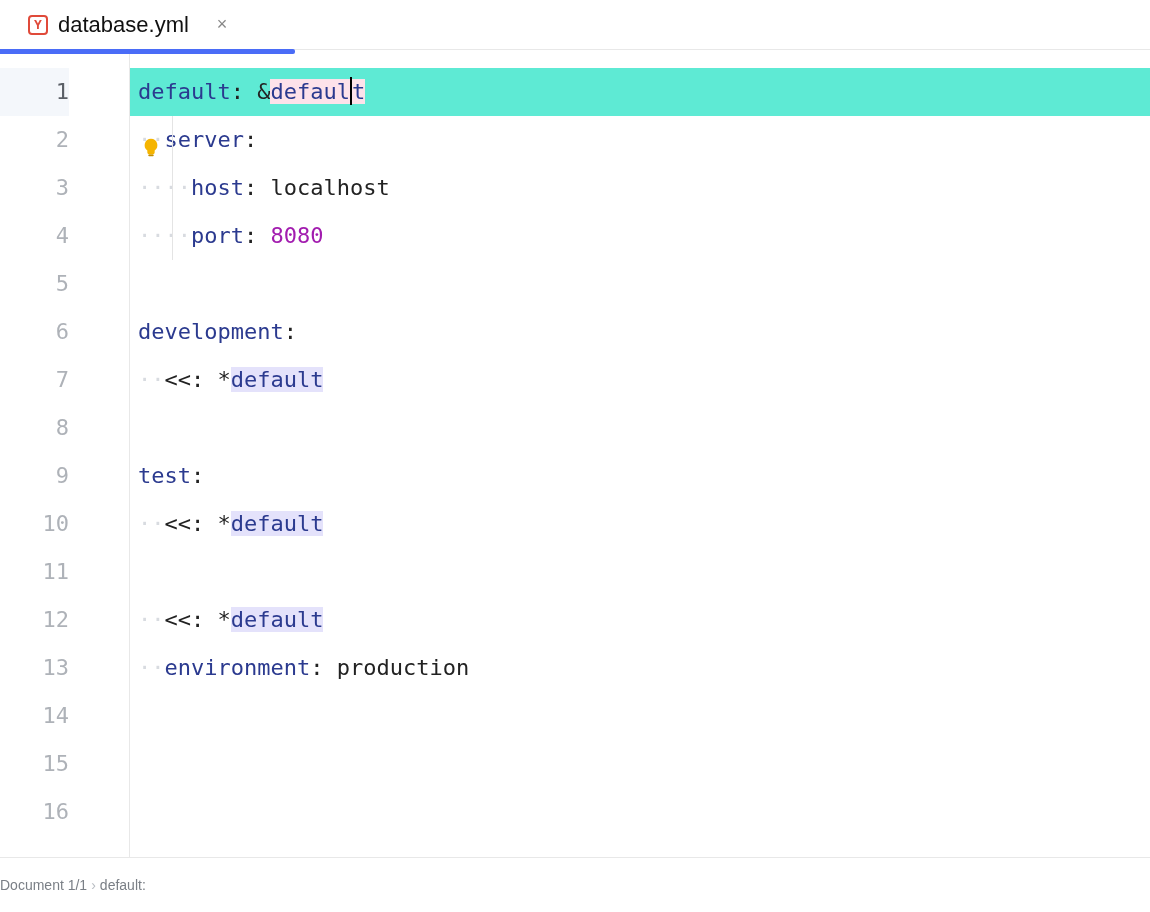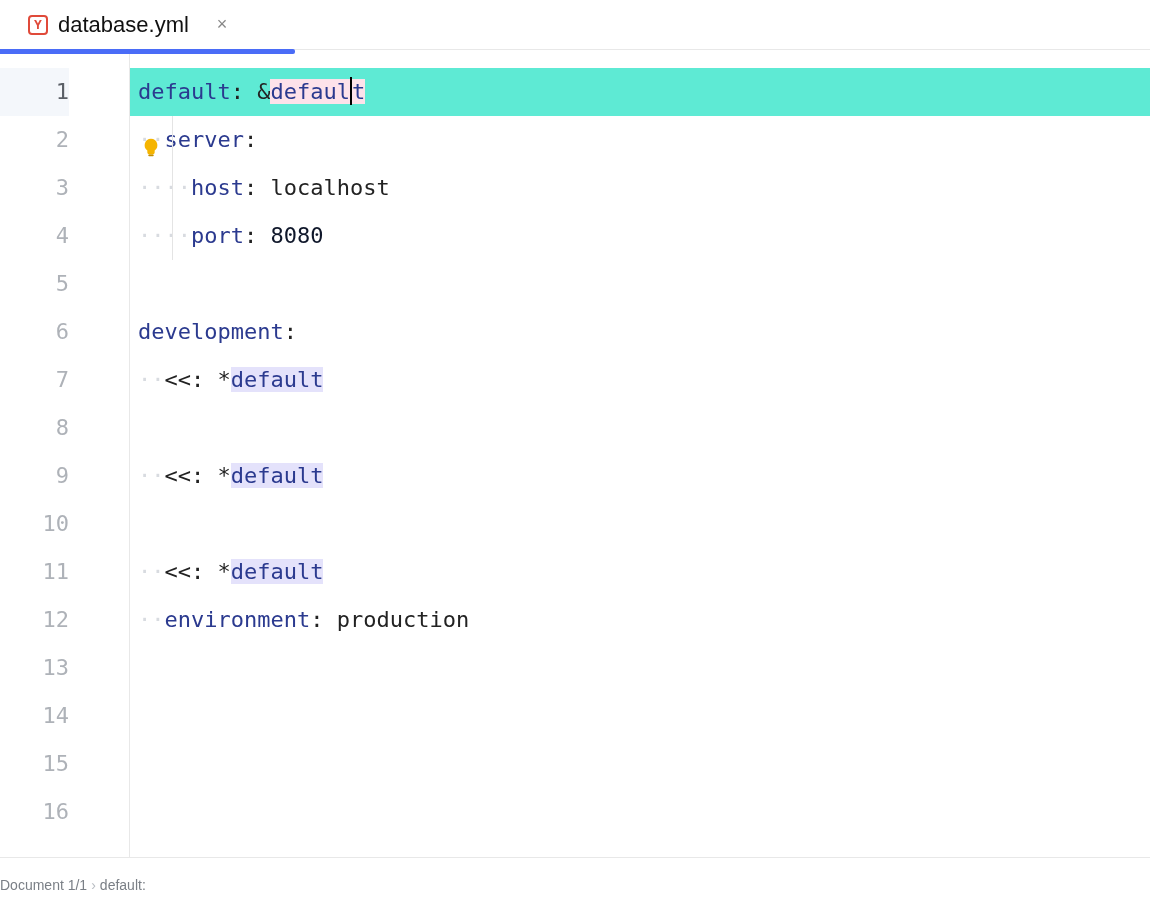--- a/index.html
+++ b/index.html
@@ -32,21 +32,21 @@
     flex: 1; padding-top: 18px; position: relative;
   }
   .line {
     height: 48px; line-height: 48px; white-space: pre; padding-left: 8px; position: relative;
   }
   .line.active { background: #5eead4; }
   .gutter .ln.active { background: #f4f7fb; color: #5a5f66; }
   .key { color: #2b3a8f; }
   .punc { color: #222; }
   .txt { color: #222; }
-  .num { color: #0f172a; }
+  .num { color: #a21caf; }
   .ws { color: #d8dbe0; }
   .anchor-hl { background: #fde2ea; }
   .alias-hl { background: #e4e2fb; }
   .anchor { color: #2b3a8f; }
   .alias { color: #2b3a8f; }
   .caret {
     display: inline-block; width: 2px; height: 28px; background: #000; vertical-align: middle; position: relative; top: -2px;
   }
   .bulb {
     position: absolute; left: 10px; top: 12px; width: 22px; height: 22px;
@@ -97,20 +97,21 @@
         <div class="line"><span class="indent-guide" style="left: 42px; height: 48px;"></span><span class="bulb"><svg viewBox="0 0 24 24" width="22" height="22">
               <path fill="#f5b400" d="M12 2a7 7 0 0 0-4 12.7V17a2 2 0 0 0 2 2h4a2 2 0 0 0 2-2v-2.3A7 7 0 0 0 12 2z"></path>
               <rect fill="#c28e00" x="9" y="19" width="6" height="2" rx="1"></rect>
             </svg></span><span style="margin-left: 0px;"><span class="ws">··</span><span class="key">server</span><span class="punc">:</span></span></div>
         <div class="line"><span class="indent-guide" style="left: 42px; height: 48px;"></span><span><span class="ws">····</span><span class="key">host</span><span class="punc">:</span><span class="txt"> </span><span class="txt">localhost</span></span></div>
         <div class="line"><span class="indent-guide" style="left: 42px; height: 48px;"></span><span><span class="ws">····</span><span class="key">port</span><span class="punc">:</span><span class="txt"> </span><span class="num">8080</span></span></div>
         <div class="line"><span></span></div>
         <div class="line"><span><span class="key">development</span><span class="punc">:</span></span></div>
         <div class="line"><span><span class="ws">··</span><span class="txt">&lt;&lt;</span><span class="punc">:</span><span class="txt"> </span><span class="txt">*</span><span class="alias alias-hl">default</span></span></div>
         <div class="line"><span></span></div>
+        <div class="line"><span><span class="key">test</span><span class="punc">:</span></span></div>
         <div class="line"><span><span class="ws">··</span><span class="txt">&lt;&lt;</span><span class="punc">:</span><span class="txt"> </span><span class="txt">*</span><span class="alias alias-hl">default</span></span></div>
         <div class="line"><span></span></div>
         <div class="line"><span><span class="ws">··</span><span class="txt">&lt;&lt;</span><span class="punc">:</span><span class="txt"> </span><span class="txt">*</span><span class="alias alias-hl">default</span></span></div>
         <div class="line"><span><span class="ws">··</span><span class="key">environment</span><span class="punc">:</span><span class="txt"> </span><span class="txt">production</span></span></div>
       </div>
   </div>
 </div>
 
 <div class="statusbar">
   <span>Document 1/1</span>

